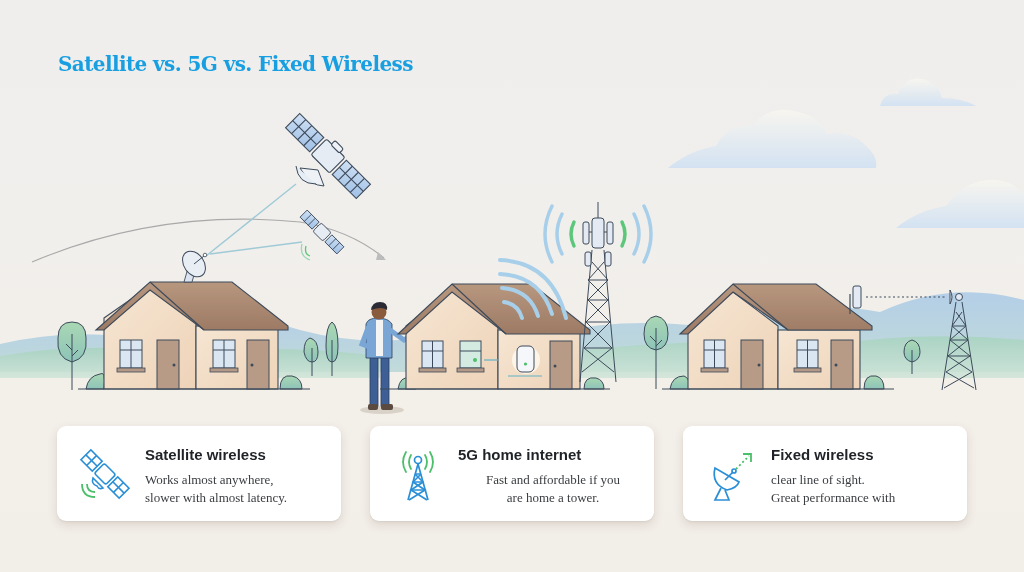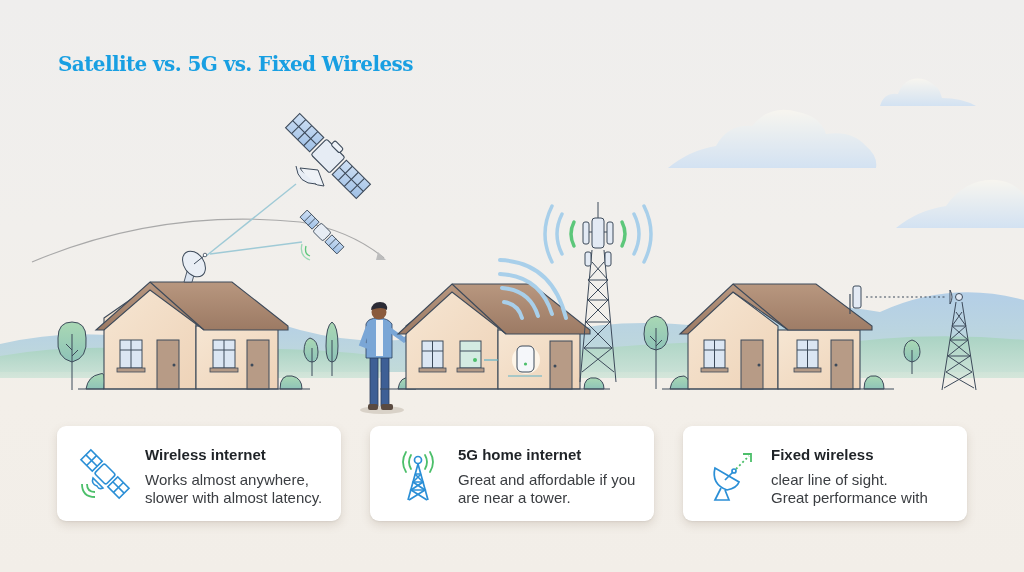--- a/index.html
+++ b/index.html
@@ -20,22 +20,22 @@
     box-shadow: 0 4px 10px rgba(120,100,80,0.18), 0 1px 2px rgba(0,0,0,0.06);
   }
   .card .icon { position:absolute; left:18px; top:18px; width:60px; height:60px; }
   .card .c-title {
     position:absolute; left:88px; top:20px;
     font-family: "Liberation Sans", sans-serif; font-weight:bold;
     font-size:15px; color:#1f2327;
   }
   .card .c-desc {
     position:absolute; left:88px; top:45px; width:190px;
-    font-family: Liberation Sans, sans-serif;
-    font-size:15px; line-height:18px; color:#3a3d41;
+    font-family: Liberation Serif, serif;
+    font-size:13px; line-height:18px; color:#3a3d41;
   }
 </style>
 </head>
 <body>
 
 <h1 class="title">Satellite vs. 5G vs. Fixed Wireless</h1>
 
 <svg class="scene" viewBox="0 0 1024 572" xmlns="http://www.w3.org/2000/svg">
   <defs>
     <linearGradient id="cloudG" x1="0" y1="0" x2="0" y2="1">
@@ -286,46 +286,46 @@
         <line x1="-27" y1="0" x2="-11" y2="0"></line>
       <rect x="11" y="-7" width="16" height="14"></rect>
       <line x1="19" y1="-7" x2="19" y2="7"></line>
         <line x1="11" y1="0" x2="27" y2="0"></line>
       <rect x="-8" y="-7" width="16" height="14" rx="2"></rect>
     </g>
     <path d="M22,42 Q16,40 18,34 L28,44 Q24,46 22,42 Z" fill="none" stroke="#2b8fd6" stroke-width="1.6"></path>
     <path d="M12,40 Q12,48 20,48" fill="none" stroke="#4cbf6a" stroke-width="1.8"></path>
     <path d="M7,40 Q7,53 20,53" fill="none" stroke="#4cbf6a" stroke-width="1.8"></path>
   </svg>
-  <div class="c-title">Wireless internet</div>
+  <div class="c-title">Satellite wireless</div>
   <div class="c-desc">
     <div>Works almost anywhere,</div>
     <div>slower with almost latency.</div>
   </div>
 </div>
 
-<div class="card" style="left:370px;">
+<div class="card" style="left:370px;text-align:center;">
   <svg class="icon" viewBox="0 0 60 60">
     <g fill="none" stroke-linecap="round" stroke-width="1.8">
       <path d="M18,8 Q12,18 18,28" stroke="#4cbf6a"></path>
       <path d="M42,8 Q48,18 42,28" stroke="#4cbf6a"></path>
       <path d="M23,11 Q19,18 23,25" stroke="#4cbf6a"></path>
       <path d="M37,11 Q41,18 37,25" stroke="#4cbf6a"></path>
     </g>
     <g fill="none" stroke="#2b8fd6" stroke-width="1.7">
       <circle cx="30" cy="16" r="3.5"></circle>
       <path d="M30,20 L20,56 M30,20 L40,56"></path>
       <path d="M27,30 L33,30 M25,38 L35,38 M23,46 L37,46"></path>
       <path d="M27,30 L35,38 L23,46 L39,56 M33,30 L25,38 L37,46 L21,56"></path>
     </g>
   </svg>
   <div class="c-title">5G home internet</div>
   <div class="c-desc">
-    <div>Great and affordable if you</div>
-    <div>are near a tower.</div>
+    <div>Fast and affordable if you</div>
+    <div>are home a tower.</div>
   </div>
 </div>
 
 <div class="card" style="left:683px;">
   <svg class="icon" viewBox="0 0 60 60">
     <g fill="none" stroke="#2b8fd6" stroke-width="1.7">
       <path d="M14,24 Q10,40 26,46 Q36,44 38,38 Z"></path>
       <line x1="24" y1="36" x2="32" y2="28"></line>
       <circle cx="33" cy="27" r="2"></circle>
       <path d="M20,44 L14,56 L28,56 L24,46"></path>

